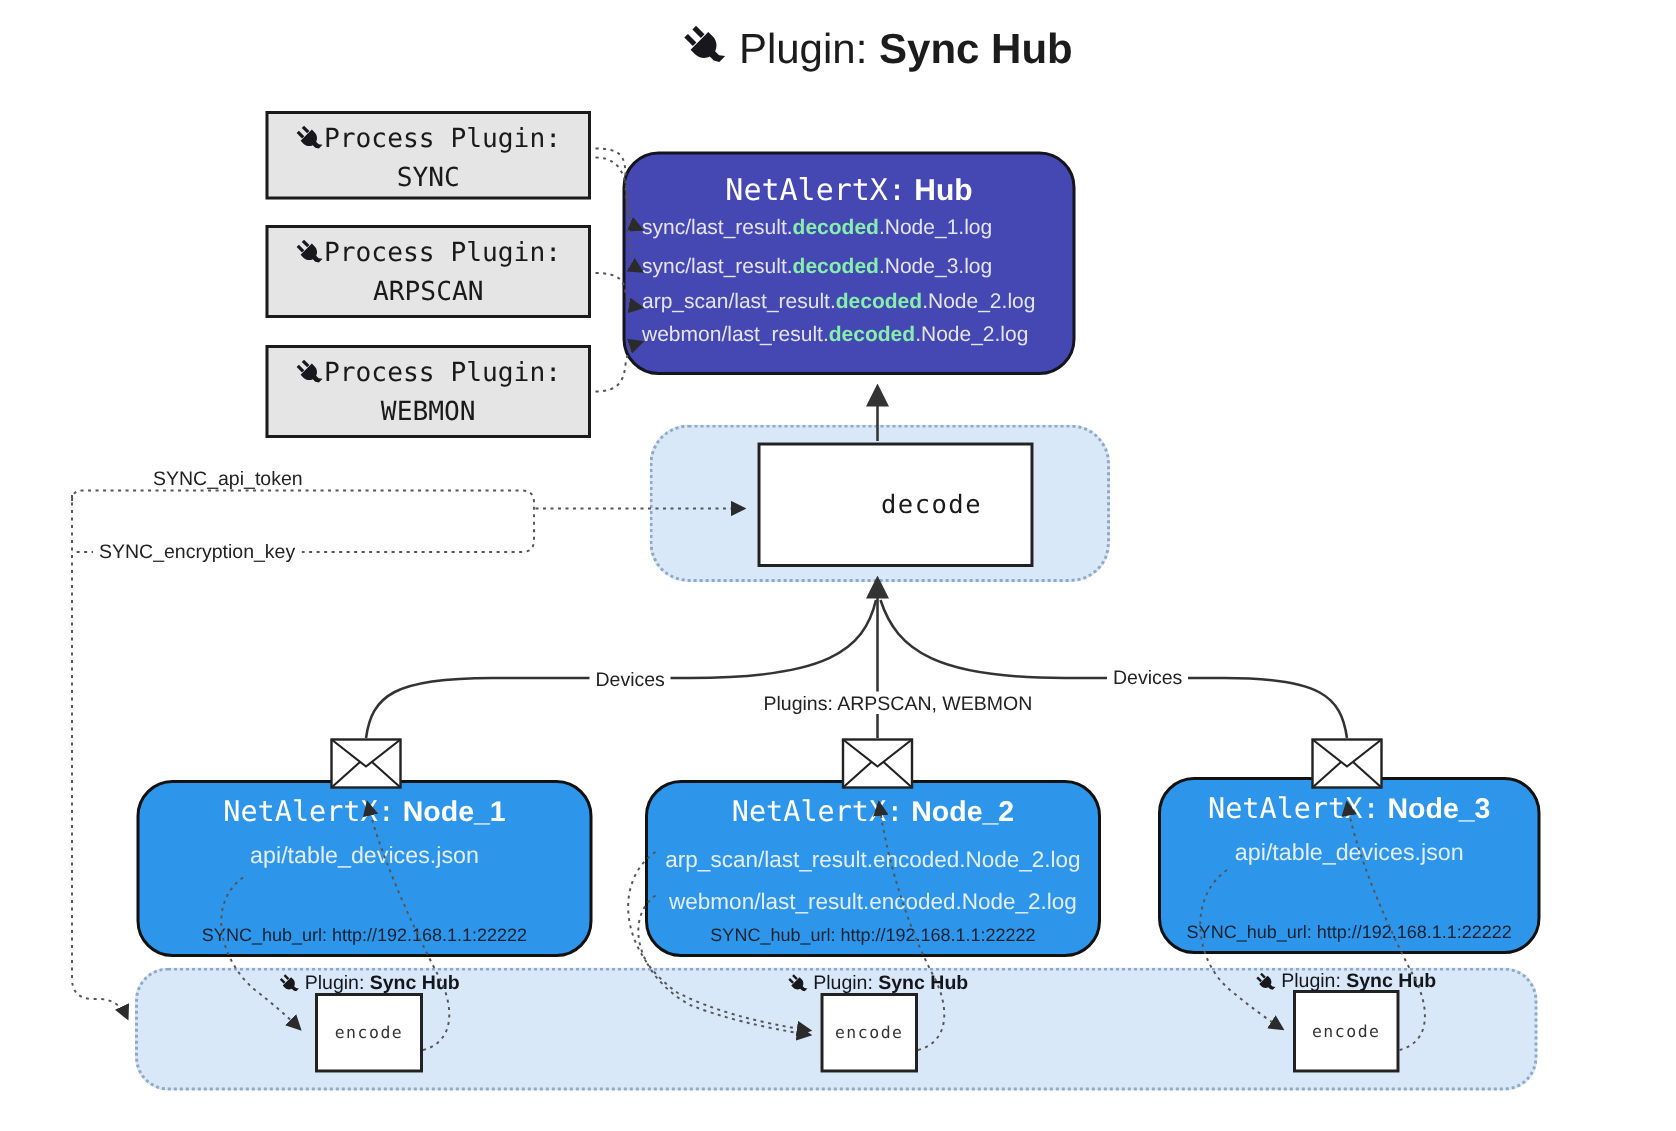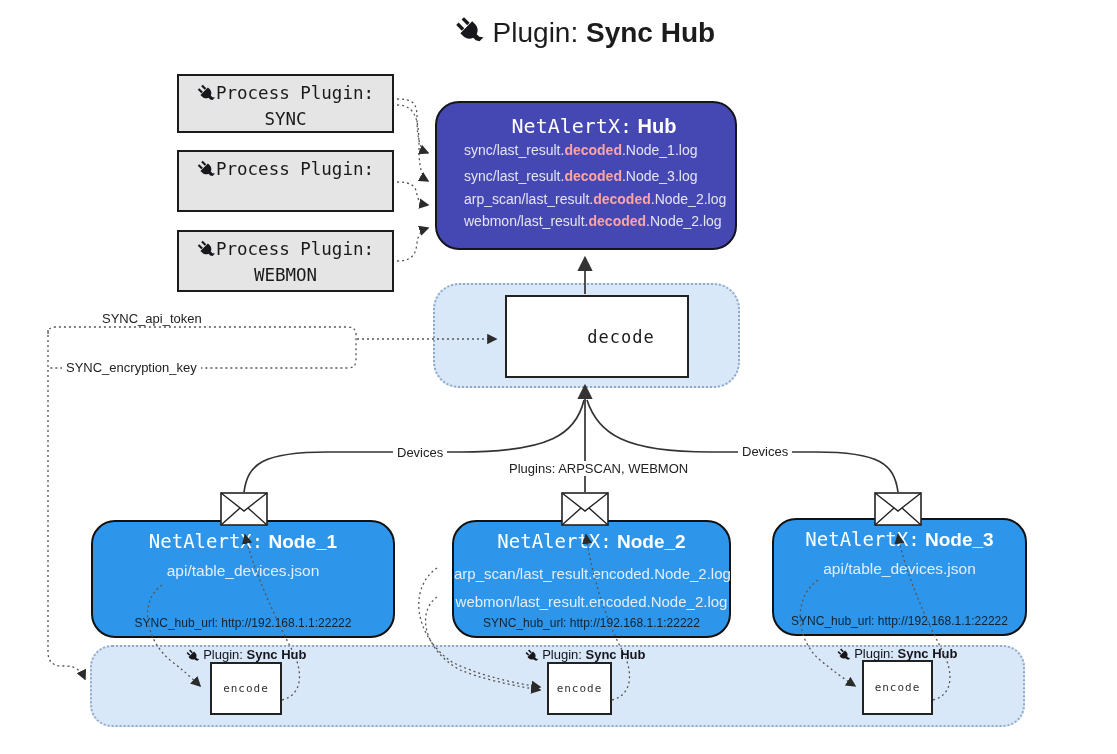--- a/index.html
+++ b/index.html
@@ -24,40 +24,40 @@
 
   
   .proc-box{position:absolute;left:177px;width:217px;background:#e5e5e5;border:2px solid #1b1b1b;
     text-align:center;font-size:17.5px;line-height:26px;padding-top:4px;box-sizing:border-box;}
   #proc-1{top:74px;height:59px;}
   #proc-2{top:150px;height:62px;}
   #proc-3{top:230px;height:62px;}
 
   
   #hub-url{position:absolute;left:435px;top:80px;width:300px;text-align:center;font-size:11px;color:#222;margin-top:29px;}
-  #hub{position:absolute;left:435px;top:101px;width:302px;height:149px;background:var(--hub-fill);
-    border:2px solid var(--hub-border);border-radius:24px;box-sizing:border-box;color:#fff;padding-left:16px;}
+  #hub{position:absolute;left:415px;top:101px;width:302px;height:149px;background:var(--hub-fill);
+    border:2px solid var(--hub-border);border-radius:24px;box-sizing:border-box;color:#fff;}
   #hub-title{text-align:center;font-size:20px;margin-top:11px;color:#fff;white-space:nowrap;}
   #hub-title .bold{font-weight:bold;font-family:"Liberation Sans",sans-serif;}
   .hub-log{font-size:14px;color:#e4e4f2;padding-left:11px;white-space:nowrap;line-height:25.5px;}
   .hub-log:nth-of-type(4),.hub-log:nth-of-type(5){line-height:21.5px;}
-  .hub-log b{color:#fca5a5;}
+  .hub-log b{color:#86efac;}
 
   
   #decode-band{position:absolute;left:433px;top:283px;width:307px;height:105px;background:var(--band-fill);
     border:2px dotted var(--band-border);border-radius:26px;box-sizing:border-box;}
   #decode-box{position:absolute;left:505px;top:295px;width:184px;height:83px;background:#fff;
     border:2px solid #222;box-sizing:border-box;display:flex;align-items:center;justify-content:center;
     font-size:17px;letter-spacing:1px;padding-left:48px;}
 
   
   .node{position:absolute;height:118px;background:var(--node-fill);border:2px solid var(--node-border);
     border-radius:24px;box-sizing:border-box;color:#fff;z-index:1;}
   #node-1{left:91px;top:520px;width:304px;}
-  #node-2{left:452px;top:520px;width:279px;}
+  #node-2{left:430px;top:520px;width:304px;}
   #node-3{left:772px;top:518px;width:255px;}
   .node-title{text-align:center;font-size:19px;margin-top:8px;white-space:nowrap;}
   .node-title .bold{font-weight:bold;font-family:"Liberation Sans",sans-serif;}
   .node-files{position:absolute;left:0;right:0;top:40px;text-align:center;font-size:15.5px;color:#e3edfb;}
   #node-2 .node-files{top:38px;font-size:15px;line-height:28px;}
   .node-huburl{position:absolute;left:0;right:0;bottom:6px;text-align:center;font-size:12px;color:#10222f;}
 
   
   #encode-band{position:absolute;left:90px;top:645px;width:935px;height:82px;background:var(--band-fill);
     border:2px dotted var(--band-border);border-radius:22px;box-sizing:border-box;z-index:0;}
@@ -116,20 +116,21 @@
   <div class="proc-box mono" id="proc-1">
     <div><svg class="plug-svg" width="19" height="19">
           <use href="#plug"></use>
         </svg><span>Process Plugin:</span></div>
     <div>SYNC</div>
   </div>
   <div class="proc-box mono" id="proc-2">
     <div><svg class="plug-svg" width="19" height="19">
           <use href="#plug"></use>
         </svg><span>Process Plugin:</span></div>
+    <div>ARPSCAN</div>
   </div>
   <div class="proc-box mono" id="proc-3">
     <div><svg class="plug-svg" width="19" height="19">
           <use href="#plug"></use>
         </svg><span>Process Plugin:</span></div>
     <div>WEBMON</div>
   </div>
 
   <div id="hub-url">http://192.168.1.1:22222</div>
   <div id="hub">

